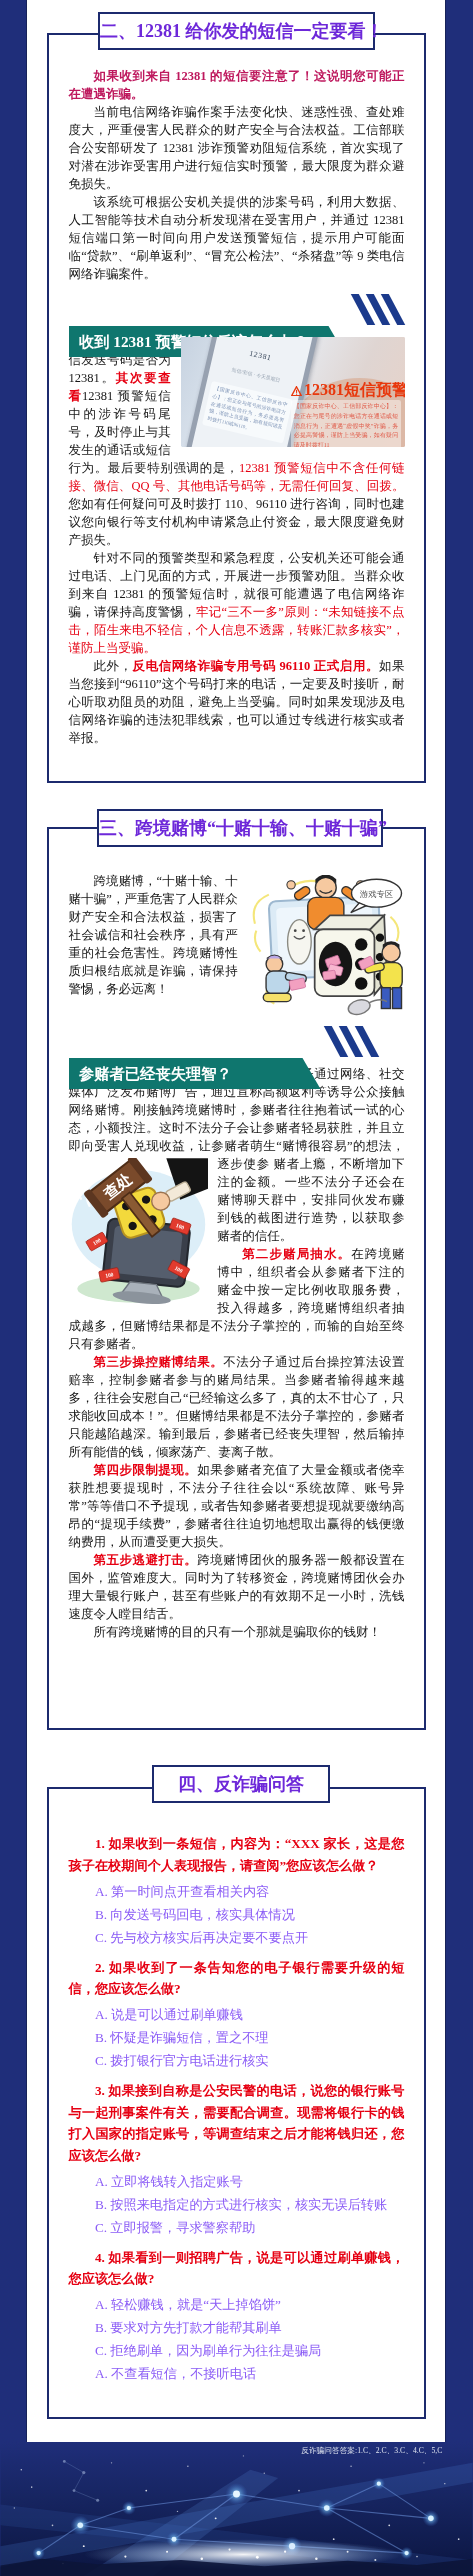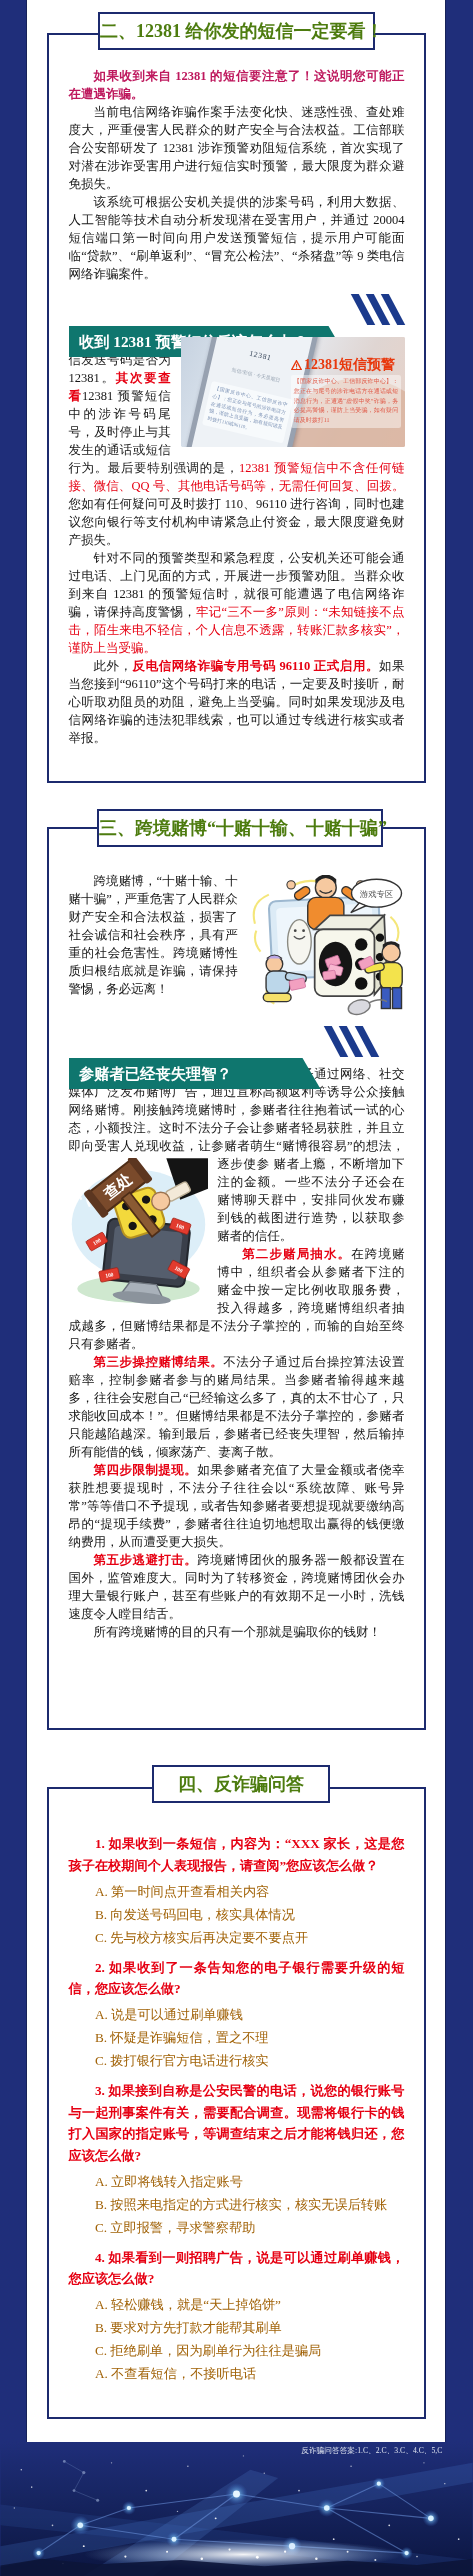--- a/index.html
+++ b/index.html
@@ -18,21 +18,21 @@
   .card{
     position:absolute;left:47px;width:379px;
     background:#ffffff;border:2.8px solid #1c2a6e;box-sizing:border-box;
     overflow:hidden;z-index:2;
   }
   #card-sms{top:33px;height:750px;padding:32px 19.5px 7px 19.5px;}
   #card-gambling{top:827px;height:903px;padding:43px 19.5px 7px 19.5px;}
   #card-qa{top:1787px;height:632px;padding:36px 19.5px 7px 19.5px;}
   .title-box{
     position:absolute;background:#ffffff;border:2.1px solid #1c2a6e;
-    color:#4d7c0f;font-weight:bold;text-align:center;
+    color:#6d28d9;font-weight:bold;text-align:center;
     font-size:18px;line-height:34px;height:34px;box-sizing:content-box;
     z-index:5;white-space:nowrap;
   }
   #title-sms{left:98px;top:12px;width:273px;}
   #title-gambling{left:97px;top:809px;width:282px;}
   #title-qa{left:152px;top:1765px;width:174px;}
 
   .para{
     margin:0;text-indent:2em;text-align:justify;
     font-size:12.5px;line-height:18px;color:#161616;
@@ -68,48 +68,48 @@
   .ph-screen{position:absolute;left:4.9px;top:5.6px;right:4.9px;bottom:5.6px;background:#eef2f6;border-radius:5.6px;overflow:hidden;display:block;}
   .ph-sender{display:block;text-align:center;margin-top:28px;font-size:7.7px;color:#3c4a5e;letter-spacing:0.7px;}
   .ph-note{display:block;text-align:center;margin-top:2.8px;font-size:4.9px;color:#9aa6b4;}
   .ph-sms{
     display:block;margin:5.6px 5.6px 0 5.6px;padding:3.5px;font-size:4.9px;line-height:1.55;
     color:#7d93b6;background:#f7fafc;border-radius:2.8px;text-align:justify;
   }
   .ph-alert{
     position:absolute;right:3.5px;top:21px;width:110px;display:block;text-indent:0;
   }
-  .ph-alert-title{display:block;color:#e8380d;font-weight:bold;font-size:14px;line-height:14px;white-space:nowrap;}
+  .ph-alert-title{display:block;color:#e8380d;font-weight:bold;font-size:16px;line-height:14px;white-space:nowrap;margin-top:25px;}
   .ph-alert-title svg{vertical-align:-1.4px;margin-right:2.1px;}
   .ph-alert-body{
     display:block;margin-top:2.8px;background:rgba(255,255,255,.45);
     color:#e05a48;font-size:6px;line-height:1.6;padding:2.8px;border-radius:2.1px;text-align:justify;
   }
   .float-r{float:right;margin:2.8px 0 4.2px 9.7px;text-indent:0;}
   .float-l{float:left;margin:2.8px 9.7px 4.2px 0;text-indent:0;}
 
   .qa-q{margin:8.4px 0 4.2px 0;text-indent:2em;text-align:justify;font-size:13.2px;line-height:21.6px;color:#e60012;font-weight:bold;}
-  .qa-opt{margin:1.4px 0;text-indent:2em;text-align:justify;font-size:13.2px;line-height:21.6px;color:#a16207;}
+  .qa-opt{margin:1.4px 0;text-indent:2em;text-align:justify;font-size:13.2px;line-height:21.6px;color:#8b5cf6;}
 
   .answers-note{
     position:absolute;top:2446px;left:26.4px;width:416px;text-align:right;
     color:#dfe4f0;font-size:7.7px;z-index:3;
   }
   .net{position:absolute;left:0;top:2442px;width:473px;height:134px;z-index:1;}
 </style>
 </head>
 <body>
 
 <div class="page"></div>
 
 <div class="title-box" id="title-sms">二、12381 给你发的短信一定要看！</div>
 <section class="card" id="card-sms">
   <p class="para"><span class="seg-nb">如果收到来自 12381 的短信要注意了！这说明您可能正在遭遇诈骗。</span></p>
   <p class="para"><span class="seg-n">当前电信网络诈骗作案手法变化快、迷惑性强、查处难度大，严重侵害人民群众的财产安全与合法权益。工信部联合公安部研发了 12381 涉诈预警劝阻短信系统，首次实现了对潜在涉诈受害用户进行短信实时预警，最大限度为群众避免损失。</span></p>
-  <p class="para"><span class="seg-n">该系统可根据公安机关提供的涉案号码，利用大数据、人工智能等技术自动分析发现潜在受害用户，并通过 20004 短信端口第一时间向用户发送预警短信，提示用户可能面临“贷款”、“刷单返利”、“冒充公检法”、“杀猪盘”等 9 类电信网络诈骗案件。</span></p>
+  <p class="para"><span class="seg-n">该系统可根据公安机关提供的涉案号码，利用大数据、人工智能等技术自动分析发现潜在受害用户，并通过 12381 短信端口第一时间向用户发送预警短信，提示用户可能面临“贷款”、“刷单返利”、“冒充公检法”、“杀猪盘”等 9 类电信网络诈骗案件。</span></p>
   <div class="banner">
     <div class="banner-bar" style="width:278px;"><span>收到 12381 预警短信后该怎么办？</span></div>
     <div class="stripe" style="left:290px;"></div>
     <div class="stripe" style="left:305px;"></div>
     <div class="stripe" style="left:320px;"></div>
   </div>
   <p class="para">
   <span class="ph">
     <span class="ph-hand"></span>
     <span class="ph-phone">

